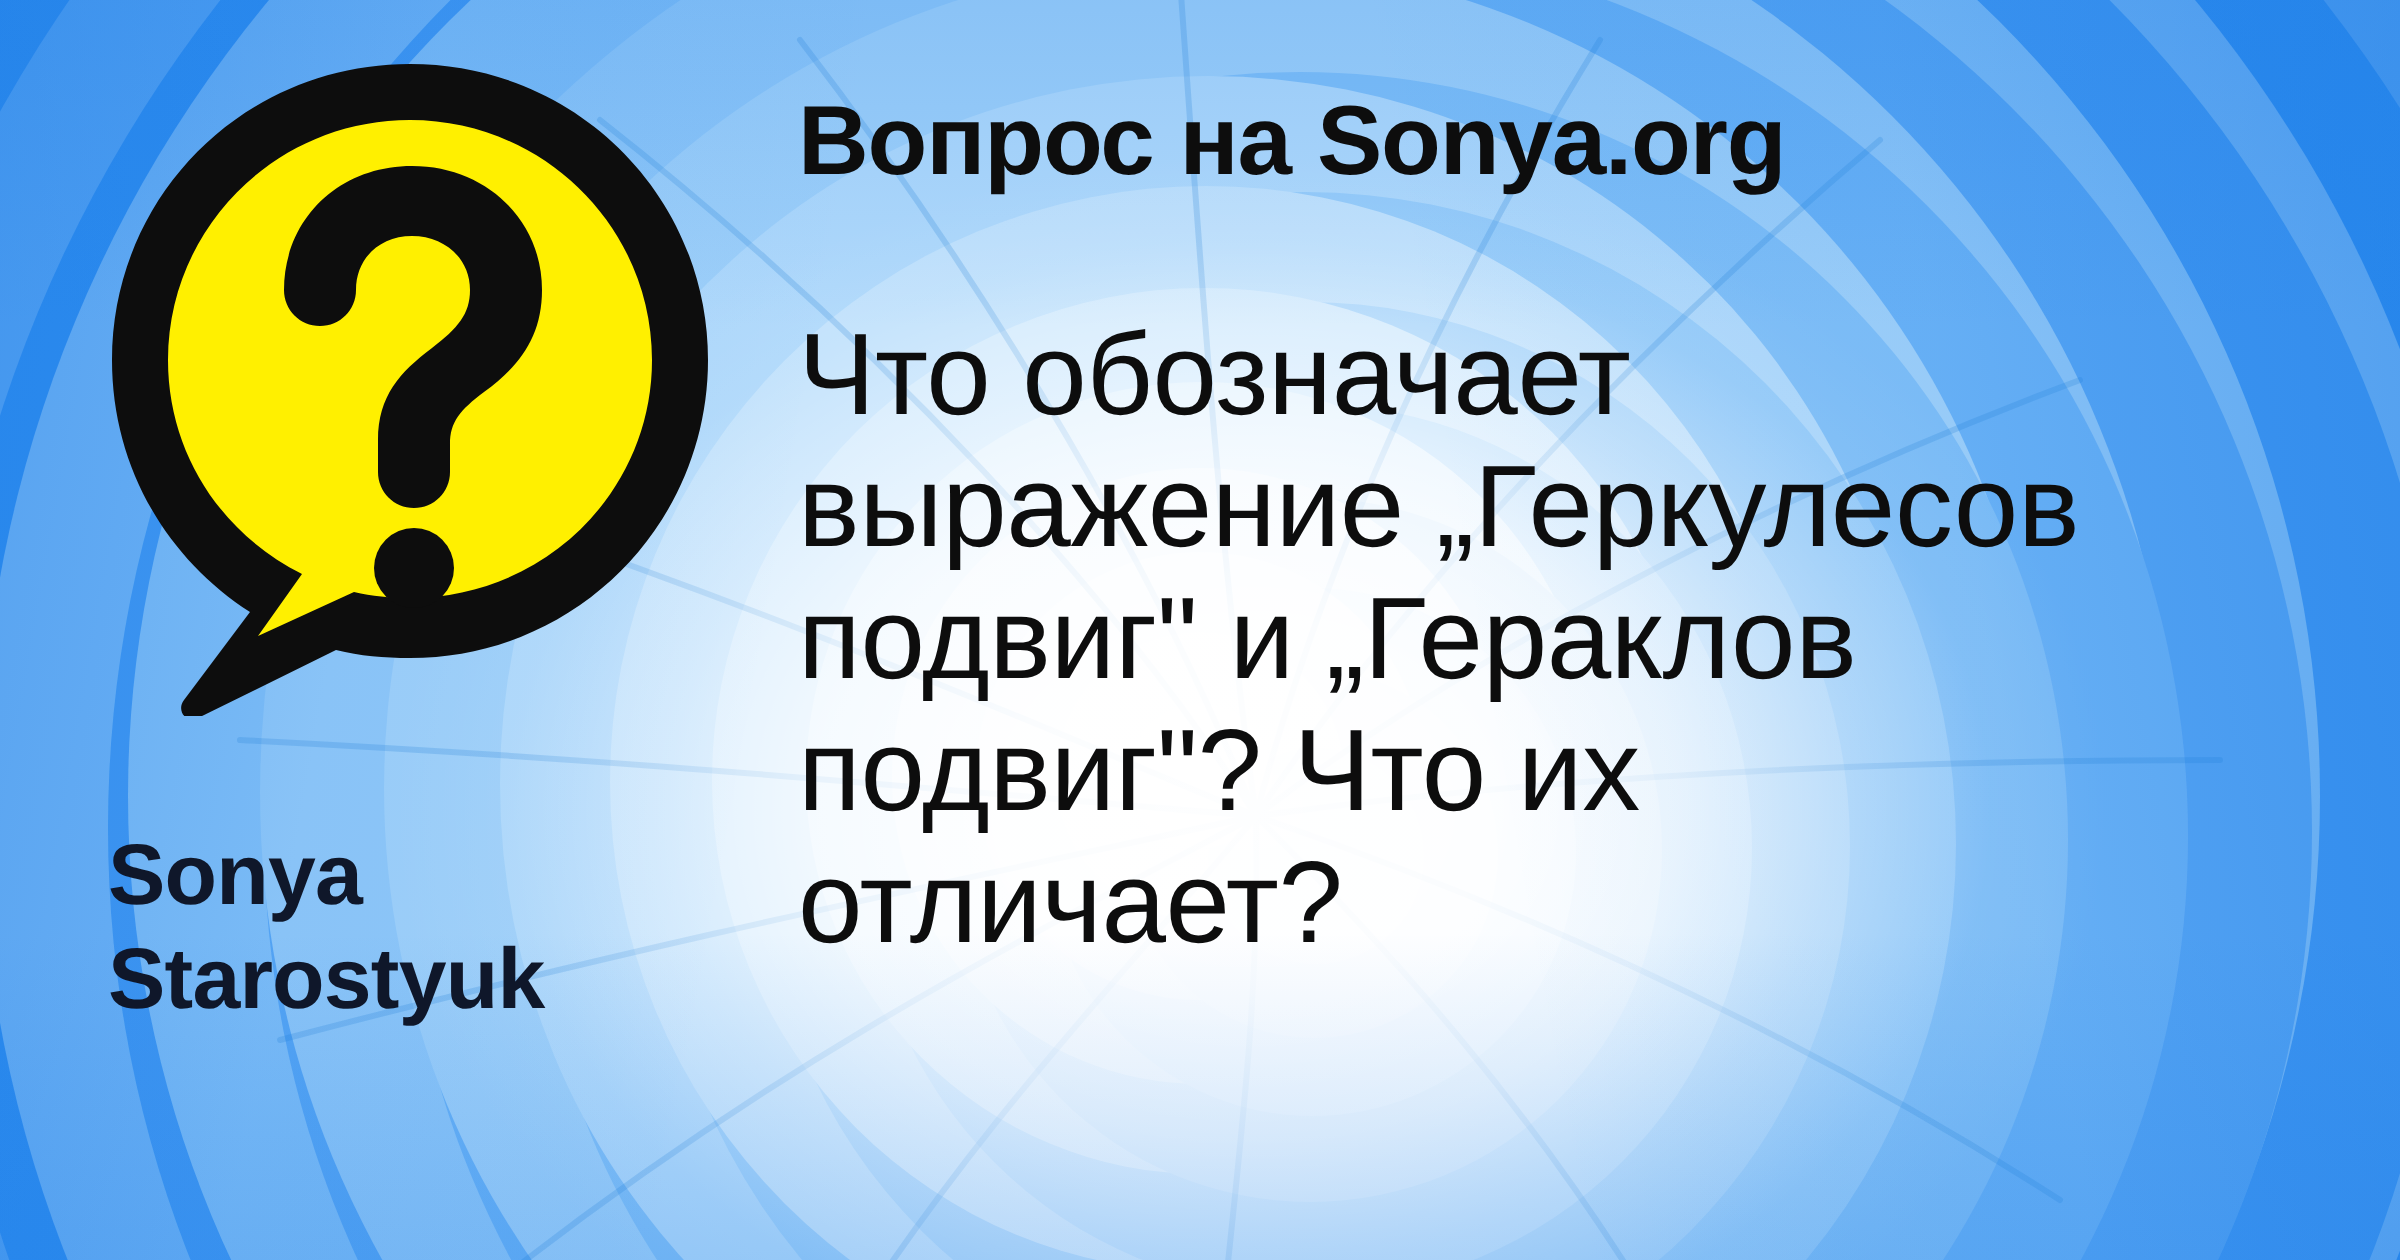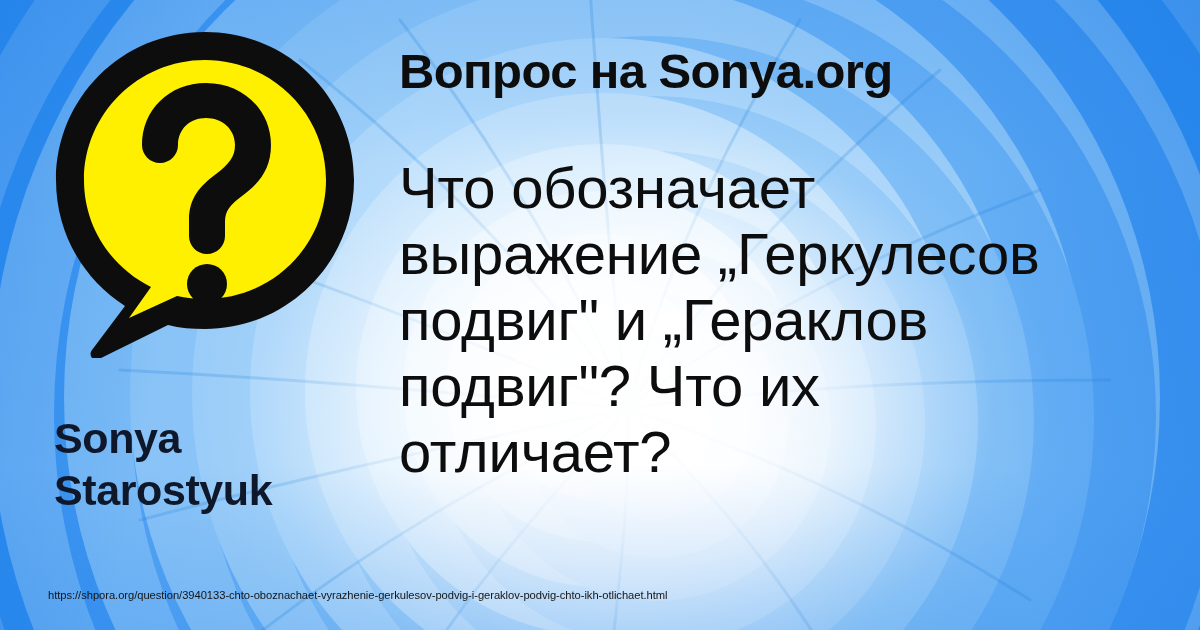--- a/index.html
+++ b/index.html
@@ -232,15 +232,14 @@
     <circle cx="157" cy="256" r="20" fill="#0d0d0d"></circle>
   </svg>
 
   <div id="header-title">Вопрос на Sonya.org</div>
 
   <div id="question-text">Что обозначает выражение „Геркулесов подвиг" и „Гераклов подвиг"? Что их отличает?</div>
 
   <div id="author-name">Sonya Starostyuk</div>
 
 
-  <div id="source-url">https://shpora.org/question/3940133-chto-oboznachaet-vyrazhenie-gerkulesov-podvig-i-geraklov-podvig-chto-ikh-otlichaet.html</div>
 
 </div>
 
 </body></html>

